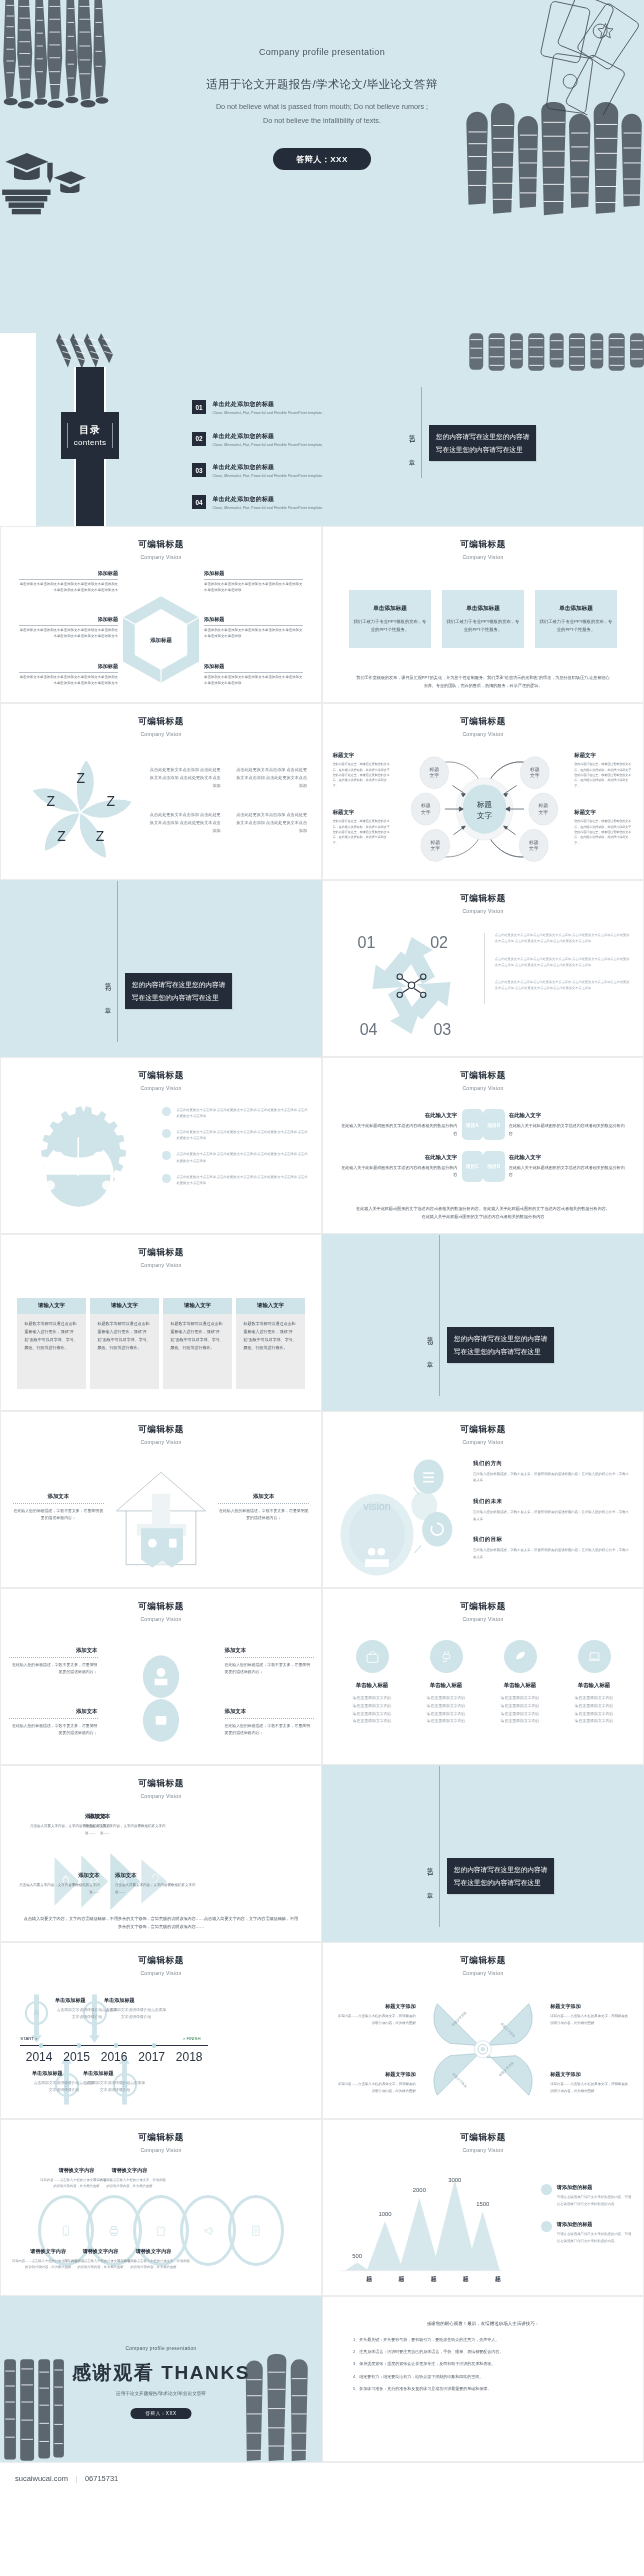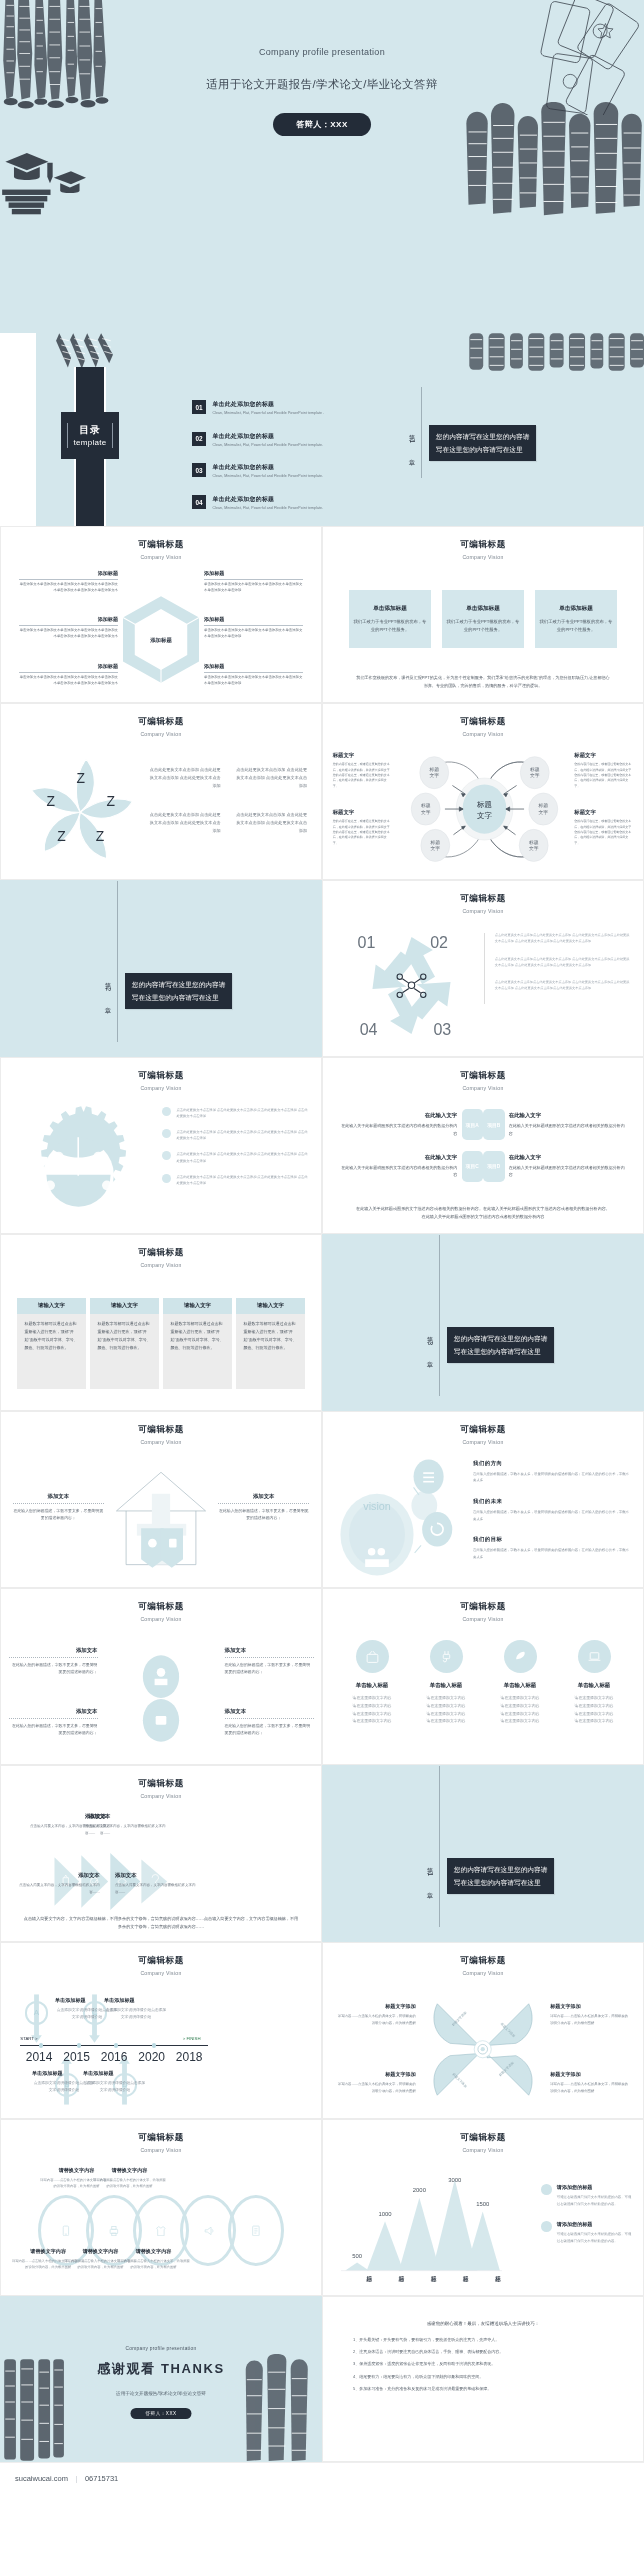--- a/index.html
+++ b/index.html
@@ -182,21 +182,21 @@
   .chart-side .ic{width:10.7px;height:10.7px;border-radius:50%;background:#cfe4e9;flex:0 0 auto;
     display:flex;align-items:center;justify-content:center;}
   .chart-side .h{font-size:5.1px;font-weight:700;color:#222b36;margin-bottom:3.2px;}
   .chart-side p{font-size:3.4px;line-height:1.9;color:#8a939c;}
 
   
   .thanks{position:relative;width:322px;height:166px;background:#d4e7ec;overflow:hidden;border:0.5px solid #d4e7ec;}
   .thanks .pl{position:absolute;left:0;bottom:0;width:64px;height:102px;opacity:.85;}
   .thanks .pr{position:absolute;right:0;bottom:0;width:81px;height:107px;opacity:.85;}
   .th-eyebrow{position:absolute;left:0;right:0;top:49px;text-align:center;font-size:4.8px;color:#4a5662;letter-spacing:0.3px;}
-  .th-title{position:absolute;left:0;right:0;top:63px;text-align:center;font-size:13px;font-weight:700;
+  .th-title{position:absolute;left:0;right:0;top:63px;text-align:center;font-size:19px;font-weight:700;
     color:#2a3340;letter-spacing:1.6px;}
   .th-sub{position:absolute;left:0;right:0;top:94px;text-align:center;font-size:4.6px;color:#4a5662;}
   .th-btn{position:absolute;left:50%;transform:translateX(-50%);top:111px;background:#232c38;color:#fff;
     font-size:4.6px;padding:3.2px 15px;border-radius:7.5px;letter-spacing:0.5px;}
 
   
   .fin{position:relative;width:322px;height:166px;background:#fff;border:0.5px solid #ececec;padding:21.5px 30px;}
   .fin .h{text-align:center;font-size:4.5px;color:#444d57;line-height:2;margin-bottom:8.6px;}
   .fin p{font-size:4px;line-height:2.1;color:#555e68;margin-bottom:3.8px;}
 
@@ -285,20 +285,24 @@
         <path d="M152 38h40M152 64h40M152 92h40M152 122h40M152 154h40M152 186h40"></path>
         <path d="M204 58h32M204 84h32M204 110h32M204 140h32M204 170h32"></path>
         <path d="M250 42h40M250 68h40M250 96h40M250 126h40M250 158h40M250 188h40"></path>
         <path d="M302 58h32M302 86h32M302 114h32M302 144h32M302 174h32"></path>
       </g>
     </svg>
 
     <div class="cover-center">
       <div class="cover-eyebrow">Company profile presentation</div>
       <div class="cover-sub">适用于论文开题报告/学术论文/毕业论文答辩</div>
+      <div class="cover-en">
+        <span>Do not believe what is passed from mouth; Do not believe rumors ;</span><br>
+        <span>Do not believe the infallibility of texts.</span>
+      </div>
       <div class="cover-btn">答辩人：XXX</div>
     </div>
   </div>
 
   <div class="toc">
     <svg class="arrow-top" viewBox="0 0 110 70">
       <g fill="#3b434d" opacity=".85">
         <path d="M8 0l22 46-6 18L2 14z"></path>
           <path d="M34 0l22 50-6 16L28 12z"></path>
         <path d="M60 0l22 46-6 18-22-50z"></path>
@@ -335,21 +339,21 @@
           <path d="M270 10h26M270 26h26M270 44h26M270 60h26"></path>
         <path d="M310 14h22M310 30h22M310 48h22"></path>
           <path d="M346 10h26M346 26h26M346 44h26M346 60h26"></path>
       </g>
     </svg>
 
     <div class="toc-band"></div>
     <div class="toc-plate">
       <div class="inner">
         <div class="cn">目录</div>
-        <div class="en">template</div>
+        <div class="en">contents</div>
       </div>
     </div>
 
     <div class="toc-list">
       <div class="toc-item">
         <div class="toc-num">01</div>
         <div>
             <div class="toc-t">单击此处添加您的标题</div>
         <div class="toc-d">Clean, Minimalist, Flat, Powerful and Flexible PowerPoint template .</div>
           </div>
@@ -1040,21 +1044,21 @@
           <div class="tl-finish">&gt; FINISH</div>
           <div class="tl-dot" style="left:10%"></div>
             <div class="tl-dot" style="left:30%"></div>
           <div class="tl-dot" style="left:50%"></div>
             <div class="tl-dot" style="left:70%"></div>
         </div>
         <div class="tl-years">
           <span>2014</span>
           <span>2015</span>
           <span>2016</span>
-          <span>2020</span>
+          <span>2017</span>
           <span>2018</span>
         </div>
       </div>
     </div>
 
     <div class="slide">
       <div class="s-title">
         <div class="t">可编辑标题</div>
         <div class="s">Company Vision</div>
       </div>

